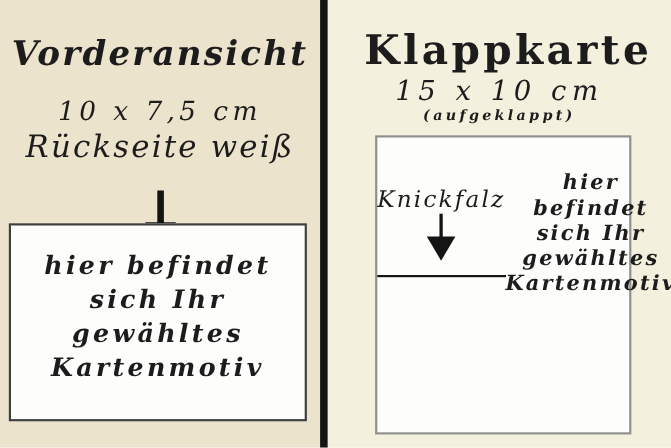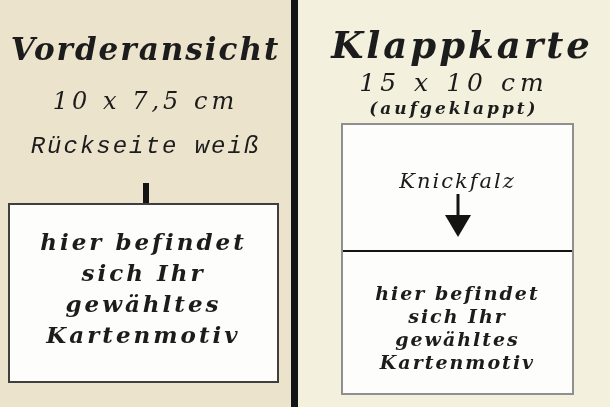--- a/index.html
+++ b/index.html
@@ -25,50 +25,50 @@
   .panel-right{left:298px;width:312px;background:var(--right-bg);}
 
   
   .panel-left .title{
     margin-top:31px;font-size:31px;font-style:italic;font-weight:bold;letter-spacing:2px;
   }
   .panel-left .dims{
     margin-top:20px;font-size:24px;font-style:italic;letter-spacing:4px;
   }
   .panel-left .backnote{
-    margin-top:18px;font-size:24px;font-style:italic;letter-spacing:2px;font-family:Liberation Mono, monospace;
+    margin-top:2px;font-size:28px;font-style:italic;letter-spacing:2px;
   }
   .arrow-big{display:block;margin:23px auto 0;}
 
   
   .motif-box{
     position:absolute;left:8px;top:203px;width:271px;height:180px;
     background:var(--box-bg);border:2px solid var(--left-box-border);
     padding-top:21px;
   }
   .motif-line-big{
     font-size:23px;font-style:italic;font-weight:bold;letter-spacing:3px;line-height:31px;
   }
 
   
   .panel-right .title{
-    margin-top:23px;font-size:37px;font-style:italic;font-weight:bold;letter-spacing:3px;padding-left:16px;
+    margin-top:23px;font-size:37px;font-weight:bold;letter-spacing:3px;padding-left:16px;
   }
   .panel-right .dims{
     margin-top:1px;font-size:25px;font-style:italic;letter-spacing:5px;
   }
   .panel-right .note{
-    margin-top:1px;font-size:17px;font-style:italic;font-weight:bold;letter-spacing:3px;
+    margin-top:1px;font-size:13px;font-style:italic;font-weight:bold;letter-spacing:3px;
   }
 
   
   .fold-box{
     position:absolute;left:43px;top:123px;width:233px;height:272px;
     background:var(--box-bg);border:2px solid var(--right-box-border);
-    display:flex;flex-direction:column;
+    display:flex;
   }
   .fold-top{height:127px;border-bottom:2px solid #141414;}
   .fold-label{
     margin-top:44px;font-size:21px;font-style:italic;letter-spacing:2px;
   }
   .arrow-thin{display:block;margin:1px auto 0;}
   .fold-bottom{flex:1;padding-top:30px;}
   .motif-line-small{
     font-size:19px;font-style:italic;font-weight:bold;letter-spacing:2px;line-height:23px;
   }

